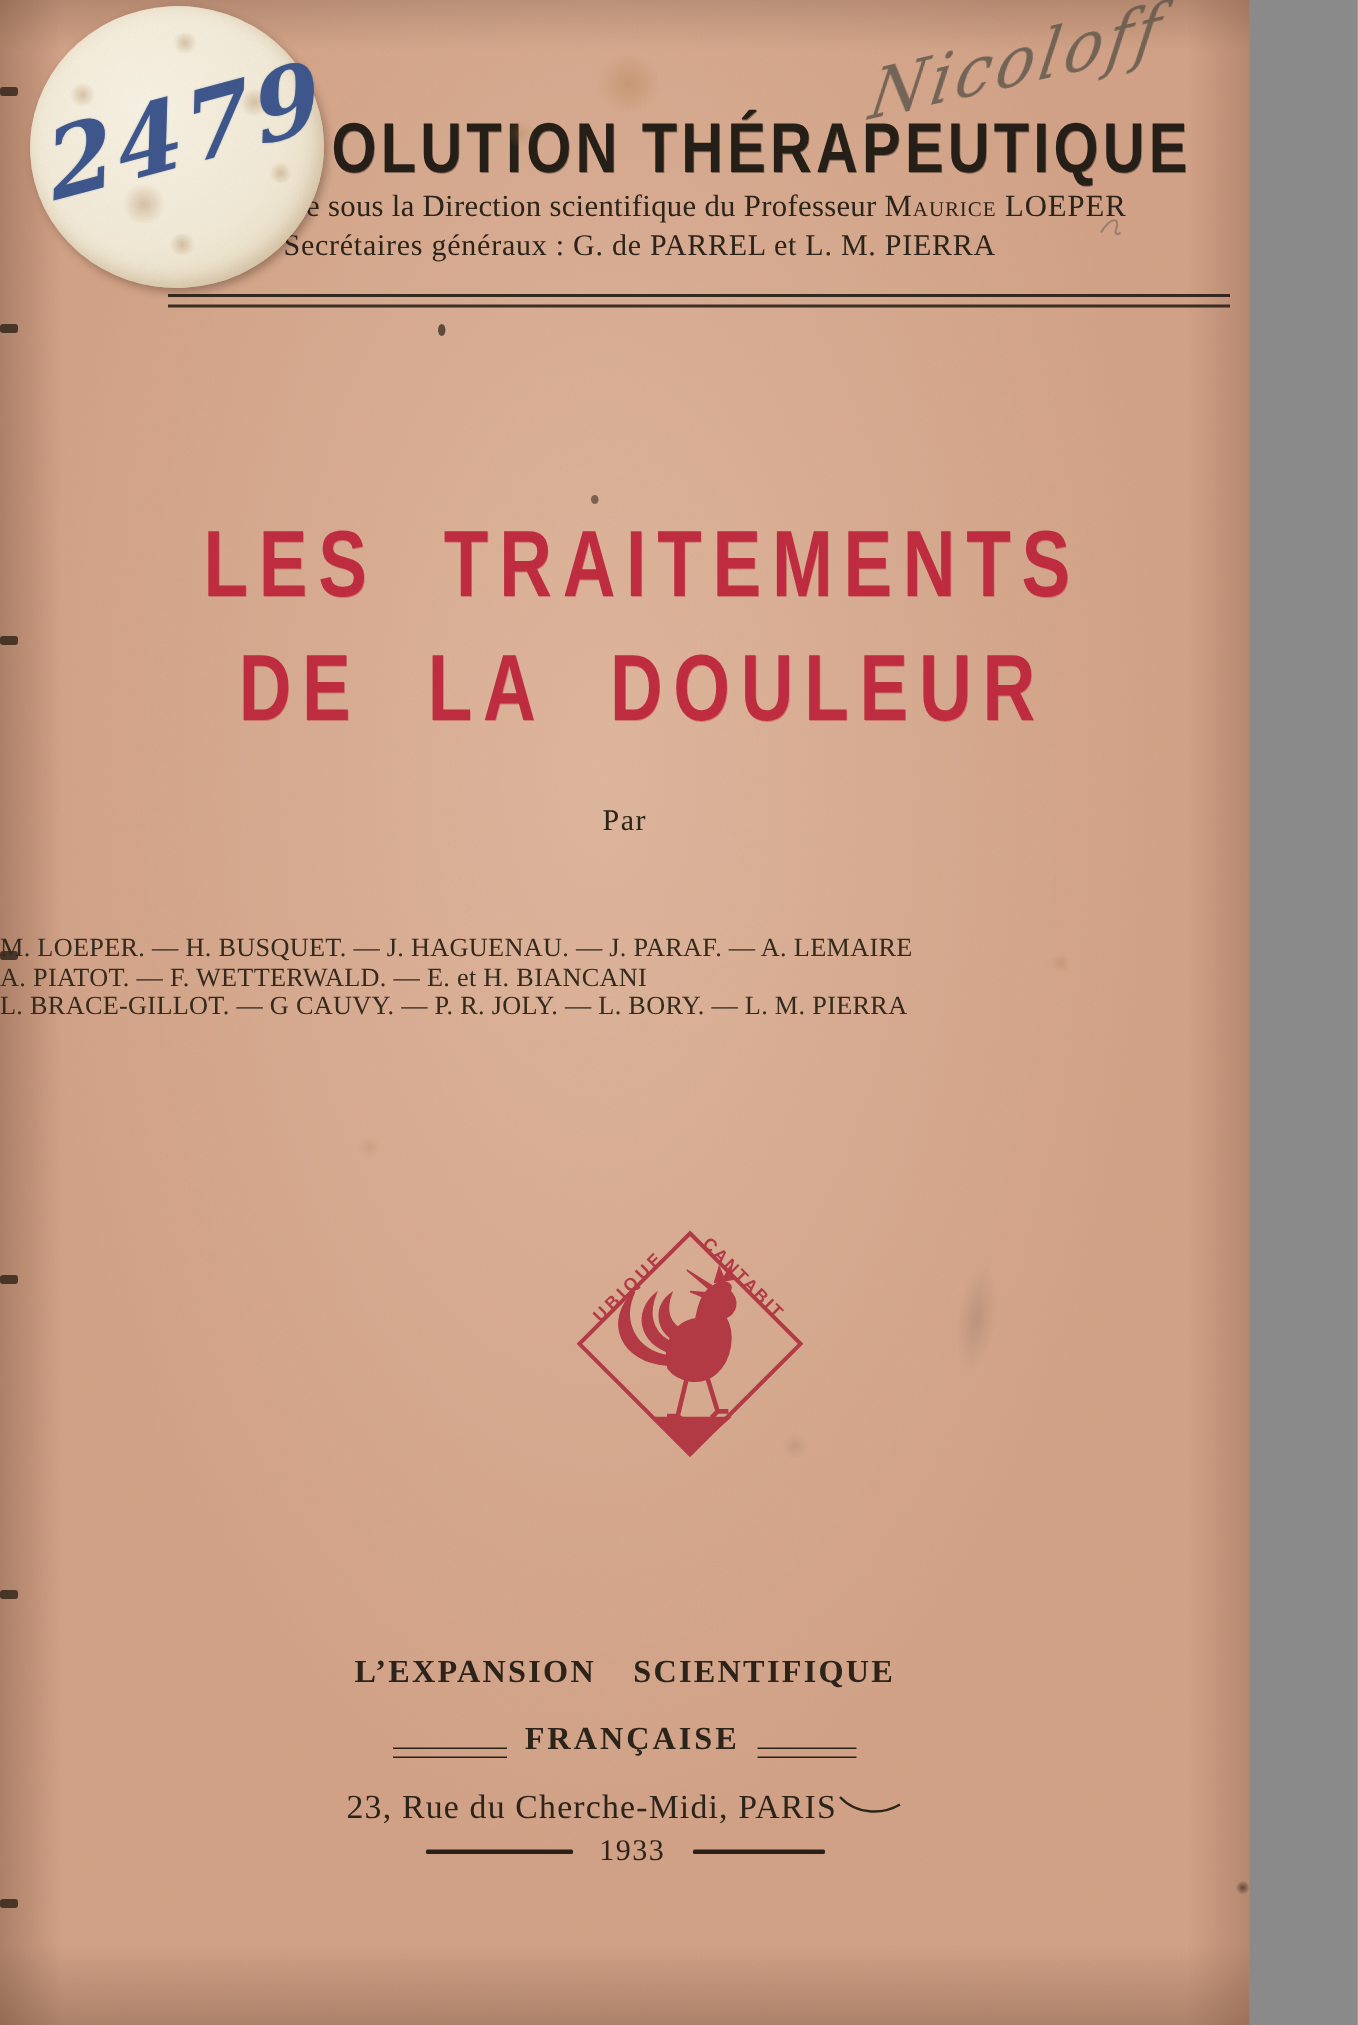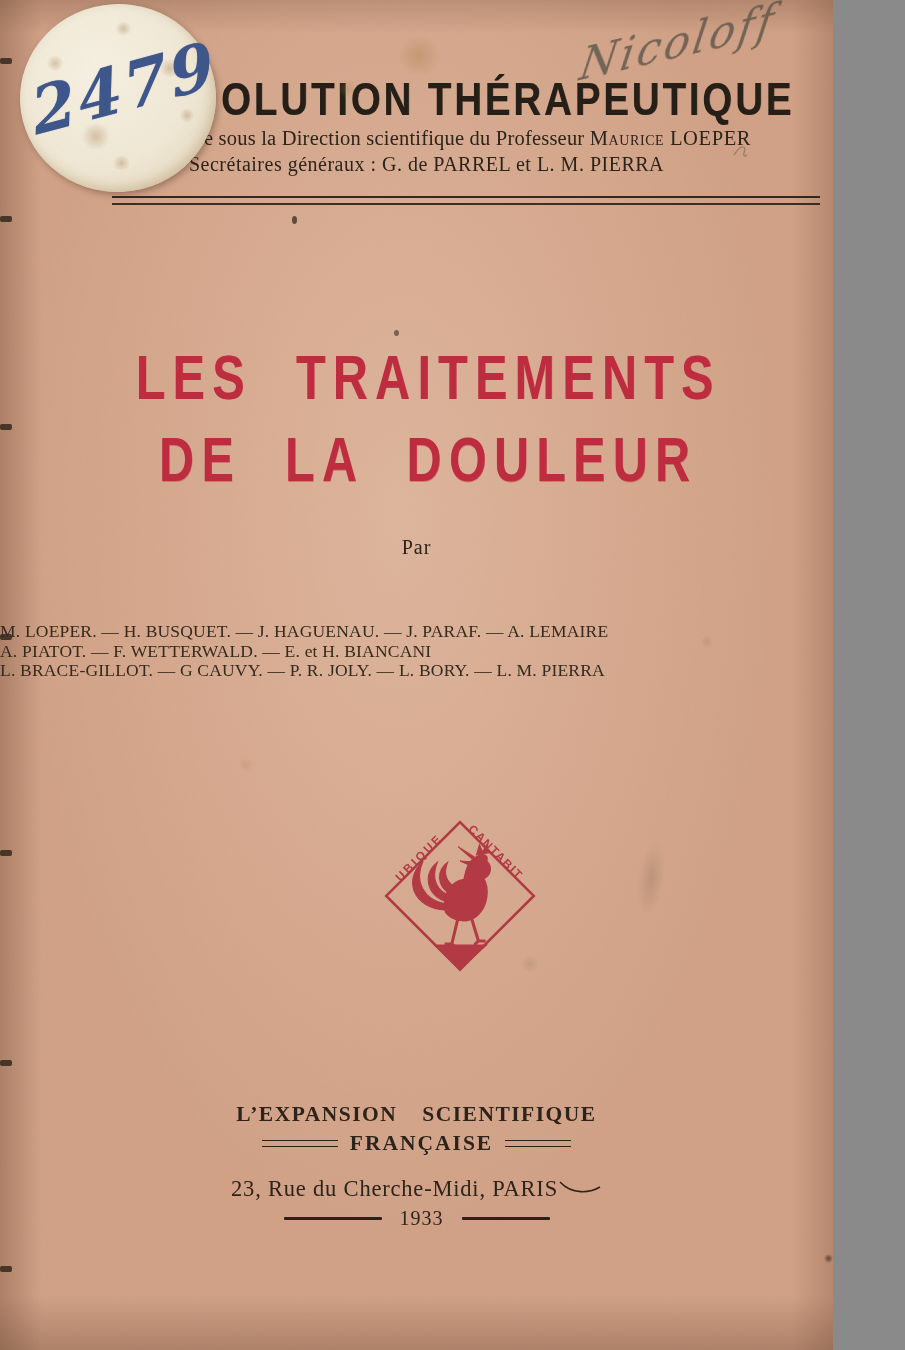--- a/index.html
+++ b/index.html
@@ -47,21 +47,21 @@
     text-shadow:.5px .5px 0 rgba(192,44,64,.4);
   }
   .par{position:absolute;left:0;right:0;top:536px;z-index:2;text-align:center;font-size:20px;letter-spacing:1px;}
   .authors{
     position:absolute;left:0;right:0;top:622px;z-index:2;text-align:left;
     font-weight:400;font-size:17.5px;line-height:19.6px;letter-spacing:.2px;color:#342a1e;
   }
   .rooster{position:absolute;left:378px;top:816px;z-index:2;opacity:.93;}
   .publisher{position:absolute;left:0;right:0;top:1102px;z-index:2;text-align:center;color:#2c241a;}
   .pub1{font-size:21.5px;font-weight:700;letter-spacing:1.5px;word-spacing:18px;}
-  .pub2row{margin-top:4px;display:flex;justify-content:center;align-items:center;gap:12px;}
+  .pub2row{margin-top:20px;display:flex;justify-content:center;align-items:flex-end;gap:12px;}
   .dblrule{width:76px;height:5px;border-top:1.8px solid #2a2219;border-bottom:1.8px solid #2a2219;}
   .dblrule.right{width:66px;}
   .pub2{font-size:21.5px;font-weight:700;letter-spacing:2px;}
   .addr{margin-top:20px;font-size:22.5px;letter-spacing:.8px;white-space:nowrap;}
   .addr svg{vertical-align:-2px;}
   .yearrow{margin-top:5px;display:flex;justify-content:center;align-items:center;gap:18px;}
   .singlerule{width:98px;height:2.6px;background:#2a2219;border-radius:1px;}
   .singlerule.right{width:88px;}
   .year{font-size:20px;letter-spacing:1px;}
   .sticker{

